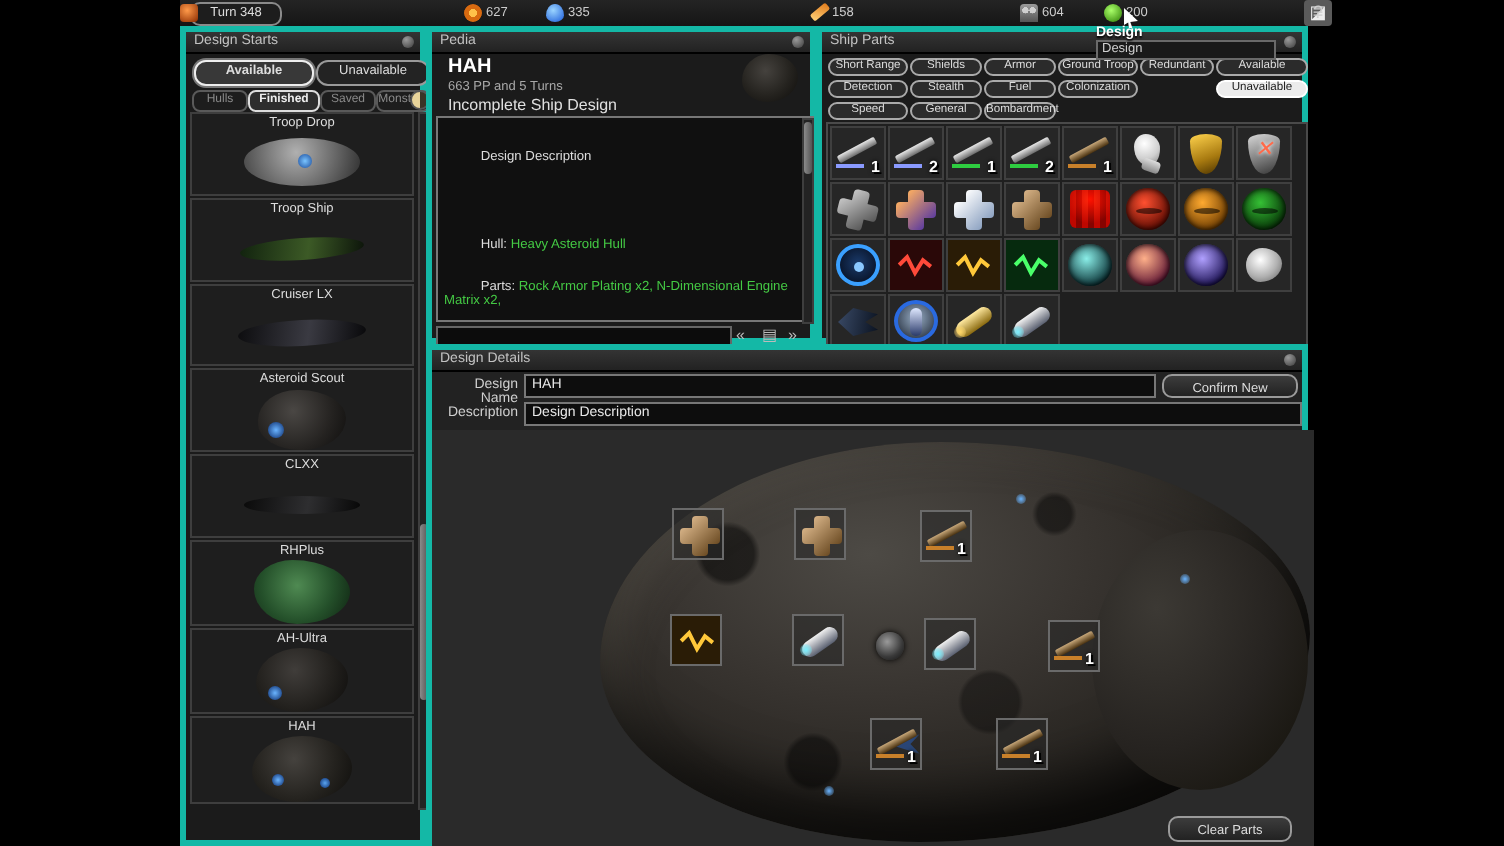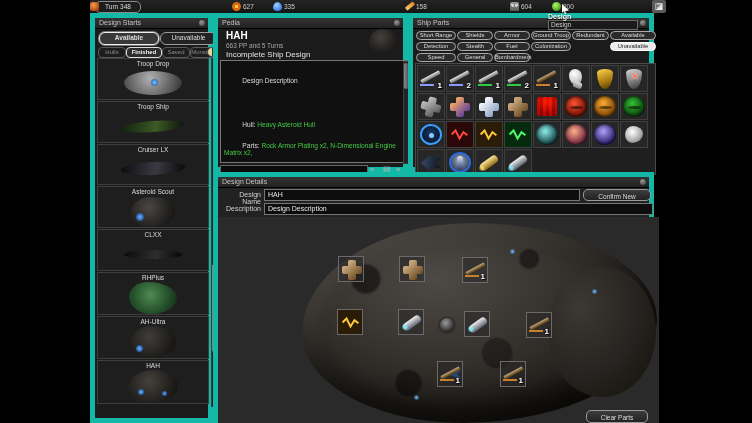--- a/index.html
+++ b/index.html
@@ -1,19 +1,19 @@
 <!DOCTYPE html>
 <html><head>
 <meta charset="utf-8">
 <style>
   html,body{margin:0;padding:0;background:#000;}
   #stage{position:relative;width:752px;height:423px;background:#000;overflow:hidden;
          font-family:"Liberation Sans",sans-serif;color:#d8d8d8;}
   #game{position:absolute;left:90px;top:0;width:564px;height:423px;background:#141414;}
-  .panel{position:absolute;background:#1b1b1b;border:5px solid #14b8a6;box-sizing:border-box;}
+  .panel{position:absolute;background:#1b1b1b;border:3px solid #14b8a6;box-sizing:border-box;}
   .phead{position:absolute;left:0;top:0;right:0;height:10px;background:linear-gradient(#343434,#222);
          border-bottom:1px solid #000;font-size:7px;line-height:10px;padding-left:4px;color:#c2c2c2;}
   .pdot{position:absolute;top:2px;right:3px;width:6px;height:6px;border-radius:50%;
         background:radial-gradient(circle at 35% 30%,#9a9a9a,#3a3a3a);}
   
   #topbar{position:absolute;left:0;top:0;width:564px;height:13px;background:linear-gradient(#242424,#151515);
           border-bottom:1px solid #000;}
   #turnbtn{position:absolute;left:5px;top:1px;width:44px;height:10px;border:1px solid #8a8a8a;border-radius:5px;
            background:#1d1d1d;font-size:6.5px;line-height:9px;text-align:center;color:#ddd;}
   .res{position:absolute;top:0;height:13px;font-size:6.5px;line-height:13px;color:#ccc;}

